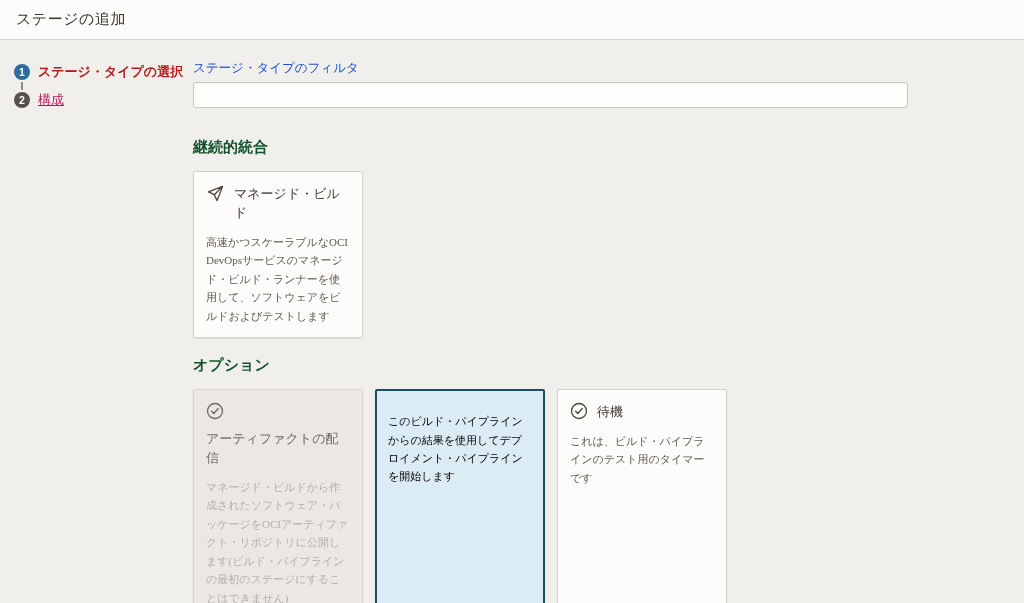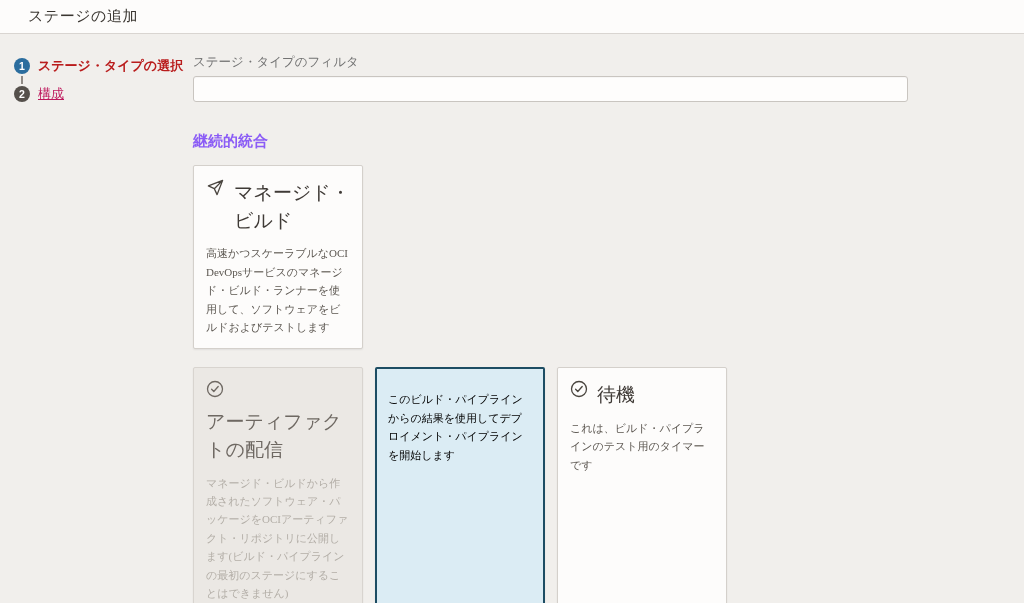--- a/index.html
+++ b/index.html
@@ -4,26 +4,26 @@
 <style>
   * { margin:0; padding:0; box-sizing:border-box; }
   html,body { width:1024px; height:603px; }
   body {
     font-family:"Liberation Sans", sans-serif;
     background:#f1efec;
     color:#312d2a;
     overflow:hidden;
   }
   .topbar {
-    height:34px;
+    height:40px;
     background:#fdfcfb;
     border-bottom:1px solid #d9d5d1;
     display:flex;
     align-items:center;
-    padding:0 28px;
+    padding:0 16px;
     font-family:Liberation Mono, monospace;
   }
   .topbar h1 {
     font-size:15px;
     font-weight:400;
     color:#3a3631;
     letter-spacing:0.5px;
   }
   .content {
     display:flex;
@@ -45,37 +45,37 @@
   .step-label.link { text-decoration:underline; color:#be185d; }
   .step-connector {
     width:2px; height:8px; background:#8f8a85;
     margin:1px 0 1px 7px;
   }
   
   .main { width:715px; }
   .filter-label {
     display:block;
     font-size:12.5px;
-    color:#737373;
+    color:#1d4ed8;
     margin-bottom:5px;
   }
   .filter-input {
     width:100%; height:26px;
     border:1px solid #c9c5c0;
     border-radius:3px;
     background:#fefdfc;
     padding:0 8px;
     font-size:13px;
     font-family:"Liberation Sans", sans-serif;
     box-shadow:inset 0 1px 1px rgba(0,0,0,0.03);
   }
   .section-heading {
     font-size:15px;
     font-weight:700;
-    color:#8b5cf6;
+    color:#14532d;
   }
   .section-ci { margin-top:30px; }
   .section-opt { margin-top:18px; }
   .cards-row { display:flex; gap:12px; margin-top:14px; }
   .card {
     width:170px;
     background:#fdfcfb;
     border:1px solid #d4d0cb;
     border-radius:2px;
     padding:12px;
@@ -92,21 +92,21 @@
   }
   .card.selected {
     background:#dbecf4;
     border:2px solid #1d4d63;
     padding:11px;
   }
   .card-title-row {
     display:flex;
     align-items:flex-start;
     gap:9px;
-    font-size:19px;
+    font-size:13px;
     color:#3f3a36;
   }
   .card-title-row .ticon { flex-shrink:0; color:#4a453f; margin-top:0px; }
   .card-title { line-height:1.45; padding-top:1px; }
   .card.disabled .card-title-row { color:#6e6862;flex-direction:column; }
   .card.disabled .ticon { color:#6e6862; }
   .card-desc {
     margin-top:10px;
     font-size:11px;
     line-height:1.68;
@@ -153,20 +153,21 @@
               <path d="M21 3L10.5 13.5M21 3l-7 18-3.5-7.5L3 10z"></path>
             </svg>
           </span>
           <span class="card-title">マネージド・ビルド</span>
         </div>
         <div class="card-desc">高速かつスケーラブルなOCI DevOpsサービスのマネージド・ビルド・ランナーを使用して、ソフトウェアをビルドおよびテストします</div>
       </div>
     </div>
 
     <div class="section-opt">
+      <div class="section-heading">オプション</div>
 
       <div class="cards-row">
 
         <div class="card option disabled">
           <div class="card-title-row">
             <span class="ticon">
               <svg width="18" height="18" viewBox="0 0 18 18" fill="none" stroke="currentColor" stroke-width="1.3">
                 <circle cx="9" cy="9" r="7.5"></circle>
                 <path d="M5.6 9.3l2.2 2.2 4.4-5" stroke-linecap="round" stroke-linejoin="round"></path>
               </svg>

